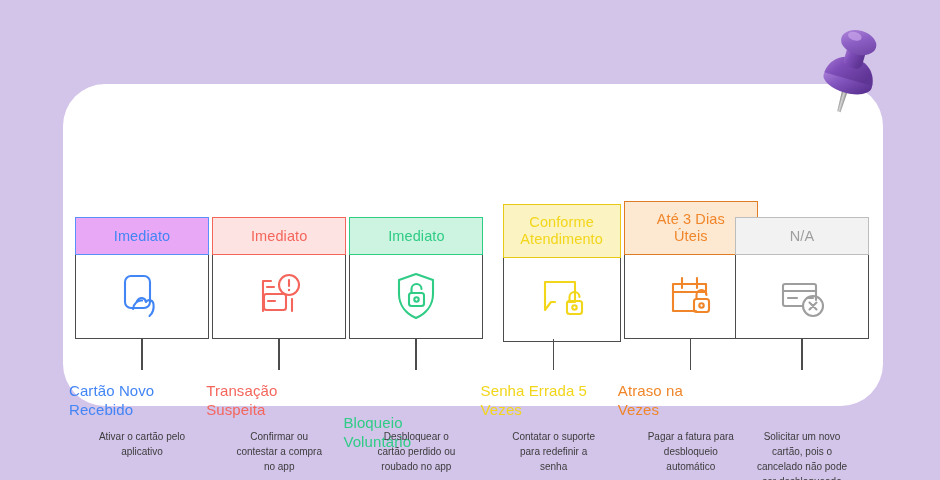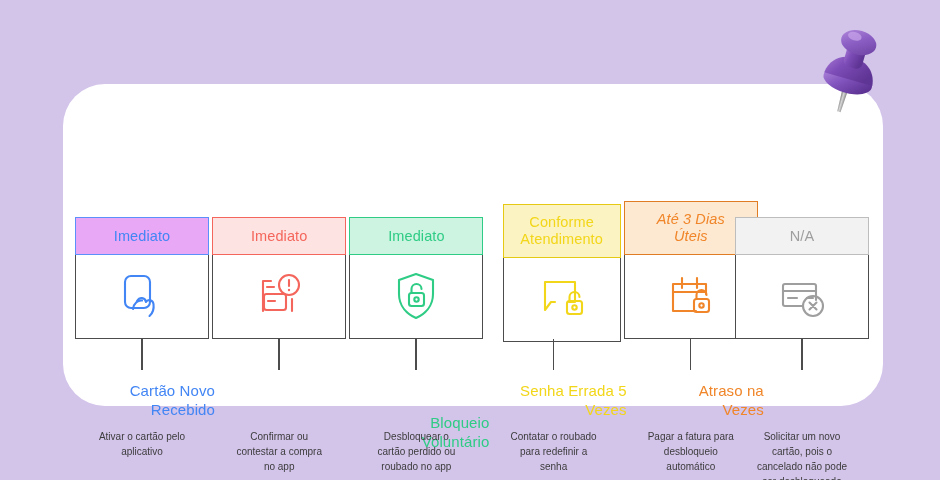--- a/index.html
+++ b/index.html
@@ -102,21 +102,21 @@
     height: 31px;
     background: #4c4c4c;
   }
 
   
   .title {
     position: absolute;
     top: 297px;
     left: -6px;
     width: 146px;
-    text-align: right;
+    text-align: left;
     font-size: 15px;
     line-height: 19px;
     letter-spacing: 0.1px;
   }
 
   .desc {
     position: absolute;
     top: 345px;
     left: -8px;
     width: 150px;
@@ -198,20 +198,22 @@
               <path d="M19 19 h7" stroke="#f4665c" fill="none" stroke-width="2.1" stroke-linecap="round" stroke-linejoin="round"></path>
               <rect x="16" y="26" width="22" height="16" rx="2.5" stroke="#f4665c" fill="none" stroke-width="2.1" stroke-linecap="round" stroke-linejoin="round"></rect>
               <path d="M20 33 h7" stroke="#f4665c" fill="none" stroke-width="2.1" stroke-linecap="round" stroke-linejoin="round"></path>
               <circle cx="41" cy="17" r="10" stroke="#f4665c" fill="none" stroke-width="2.1" stroke-linecap="round" stroke-linejoin="round"></circle>
               <path d="M41 12 v6" stroke="#f4665c" fill="none" stroke-width="2.1" stroke-linecap="round" stroke-linejoin="round"></path>
               <circle cx="41" cy="22" r="1.2" fill="#f4665c" stroke="none"></circle>
             </svg>
           </div>
         </div>
         <div class="connector"></div>
+        <div class="title" style="color: rgb(244, 102, 92); white-space: pre-line;">Transação
+Suspeita</div>
         <div class="desc" style="white-space: pre-line; color: rgb(60, 60, 60);">Confirmar ou
 contestar a compra
 no app</div>
       </div>
       <div class="col" style="left: 286.4px;">
         <div class="card" style="top: 133px;">
           <div class="card-head" style="height: 38px; background: rgb(205, 243, 225); border-color: rgb(46, 204, 133); color: rgb(46, 204, 133);">Imediato</div>
           <div class="card-body">
             <svg width="62" height="58" viewBox="0 0 62 58">
               <path d="M31 6 L48 12 v14 c0 12 -8 20 -17 24 c-9 -4 -17 -12 -17 -24 V12 Z" stroke="#2ecc85" fill="none" stroke-width="2.1" stroke-linecap="round" stroke-linejoin="round"></path>
@@ -237,27 +239,27 @@
               <path d="M14 11 h30 v20 h-6 M24 31 h-4 l-6 8 v-8 h0 V11" stroke="#f2d619" fill="none" stroke-width="2.1" stroke-linecap="round" stroke-linejoin="round"></path>
               <rect x="36" y="30" width="15" height="13" rx="2.5" stroke="#f2d619" fill="none" stroke-width="2.1" stroke-linecap="round" stroke-linejoin="round"></rect>
               <path d="M38.5 30 v-4 a5 5 0 0 1 10 0" stroke="#f2d619" fill="none" stroke-width="2.1" stroke-linecap="round" stroke-linejoin="round"></path>
               <circle cx="43.5" cy="36.5" r="2.2" stroke="#f2d619" fill="none" stroke-width="2.1" stroke-linecap="round" stroke-linejoin="round"></circle>
             </svg>
           </div>
         </div>
         <div class="connector"></div>
         <div class="title" style="color: rgb(242, 214, 25); white-space: pre-line;">Senha Errada 5
 Vezes</div>
-        <div class="desc" style="white-space: pre-line; color: rgb(60, 60, 60);">Contatar o roubado
+        <div class="desc" style="white-space: pre-line; color: rgb(60, 60, 60);">Contatar o suporte
 para redefinir a
 senha</div>
       </div>
       <div class="col" style="left: 560.8px;">
         <div class="card" style="top: 117px;">
-          <div class="card-head" style="height: 54px; background: rgb(253, 232, 210); border-color: rgb(224, 124, 35); color: rgb(240, 134, 41); font-style: italic;">Até 3 Dias
+          <div class="card-head" style="height: 54px; background: rgb(253, 232, 210); border-color: rgb(224, 124, 35); color: rgb(240, 134, 41);">Até 3 Dias
 Úteis</div>
           <div class="card-body">
             <svg width="62" height="58" viewBox="0 0 62 58">
               <path d="M13 16 h33 v10 M13 16 v27 h23" stroke="#f08629" fill="none" stroke-width="2.1" stroke-linecap="round" stroke-linejoin="round"></path>
               <path d="M13 24 h33" stroke="#f08629" fill="none" stroke-width="2.1" stroke-linecap="round" stroke-linejoin="round"></path>
               <path d="M22 10 v10 M37 10 v10" stroke="#f08629" fill="none" stroke-width="2.1" stroke-linecap="round" stroke-linejoin="round"></path>
               <rect x="34" y="31" width="15" height="13" rx="2.5" stroke="#f08629" fill="none" stroke-width="2.1" stroke-linecap="round" stroke-linejoin="round"></rect>
               <path d="M36.5 31 v-4 a5 5 0 0 1 10 0" stroke="#f08629" fill="none" stroke-width="2.1" stroke-linecap="round" stroke-linejoin="round"></path>
               <circle cx="41.5" cy="37.5" r="2.2" stroke="#f08629" fill="none" stroke-width="2.1" stroke-linecap="round" stroke-linejoin="round"></circle>
             </svg>

